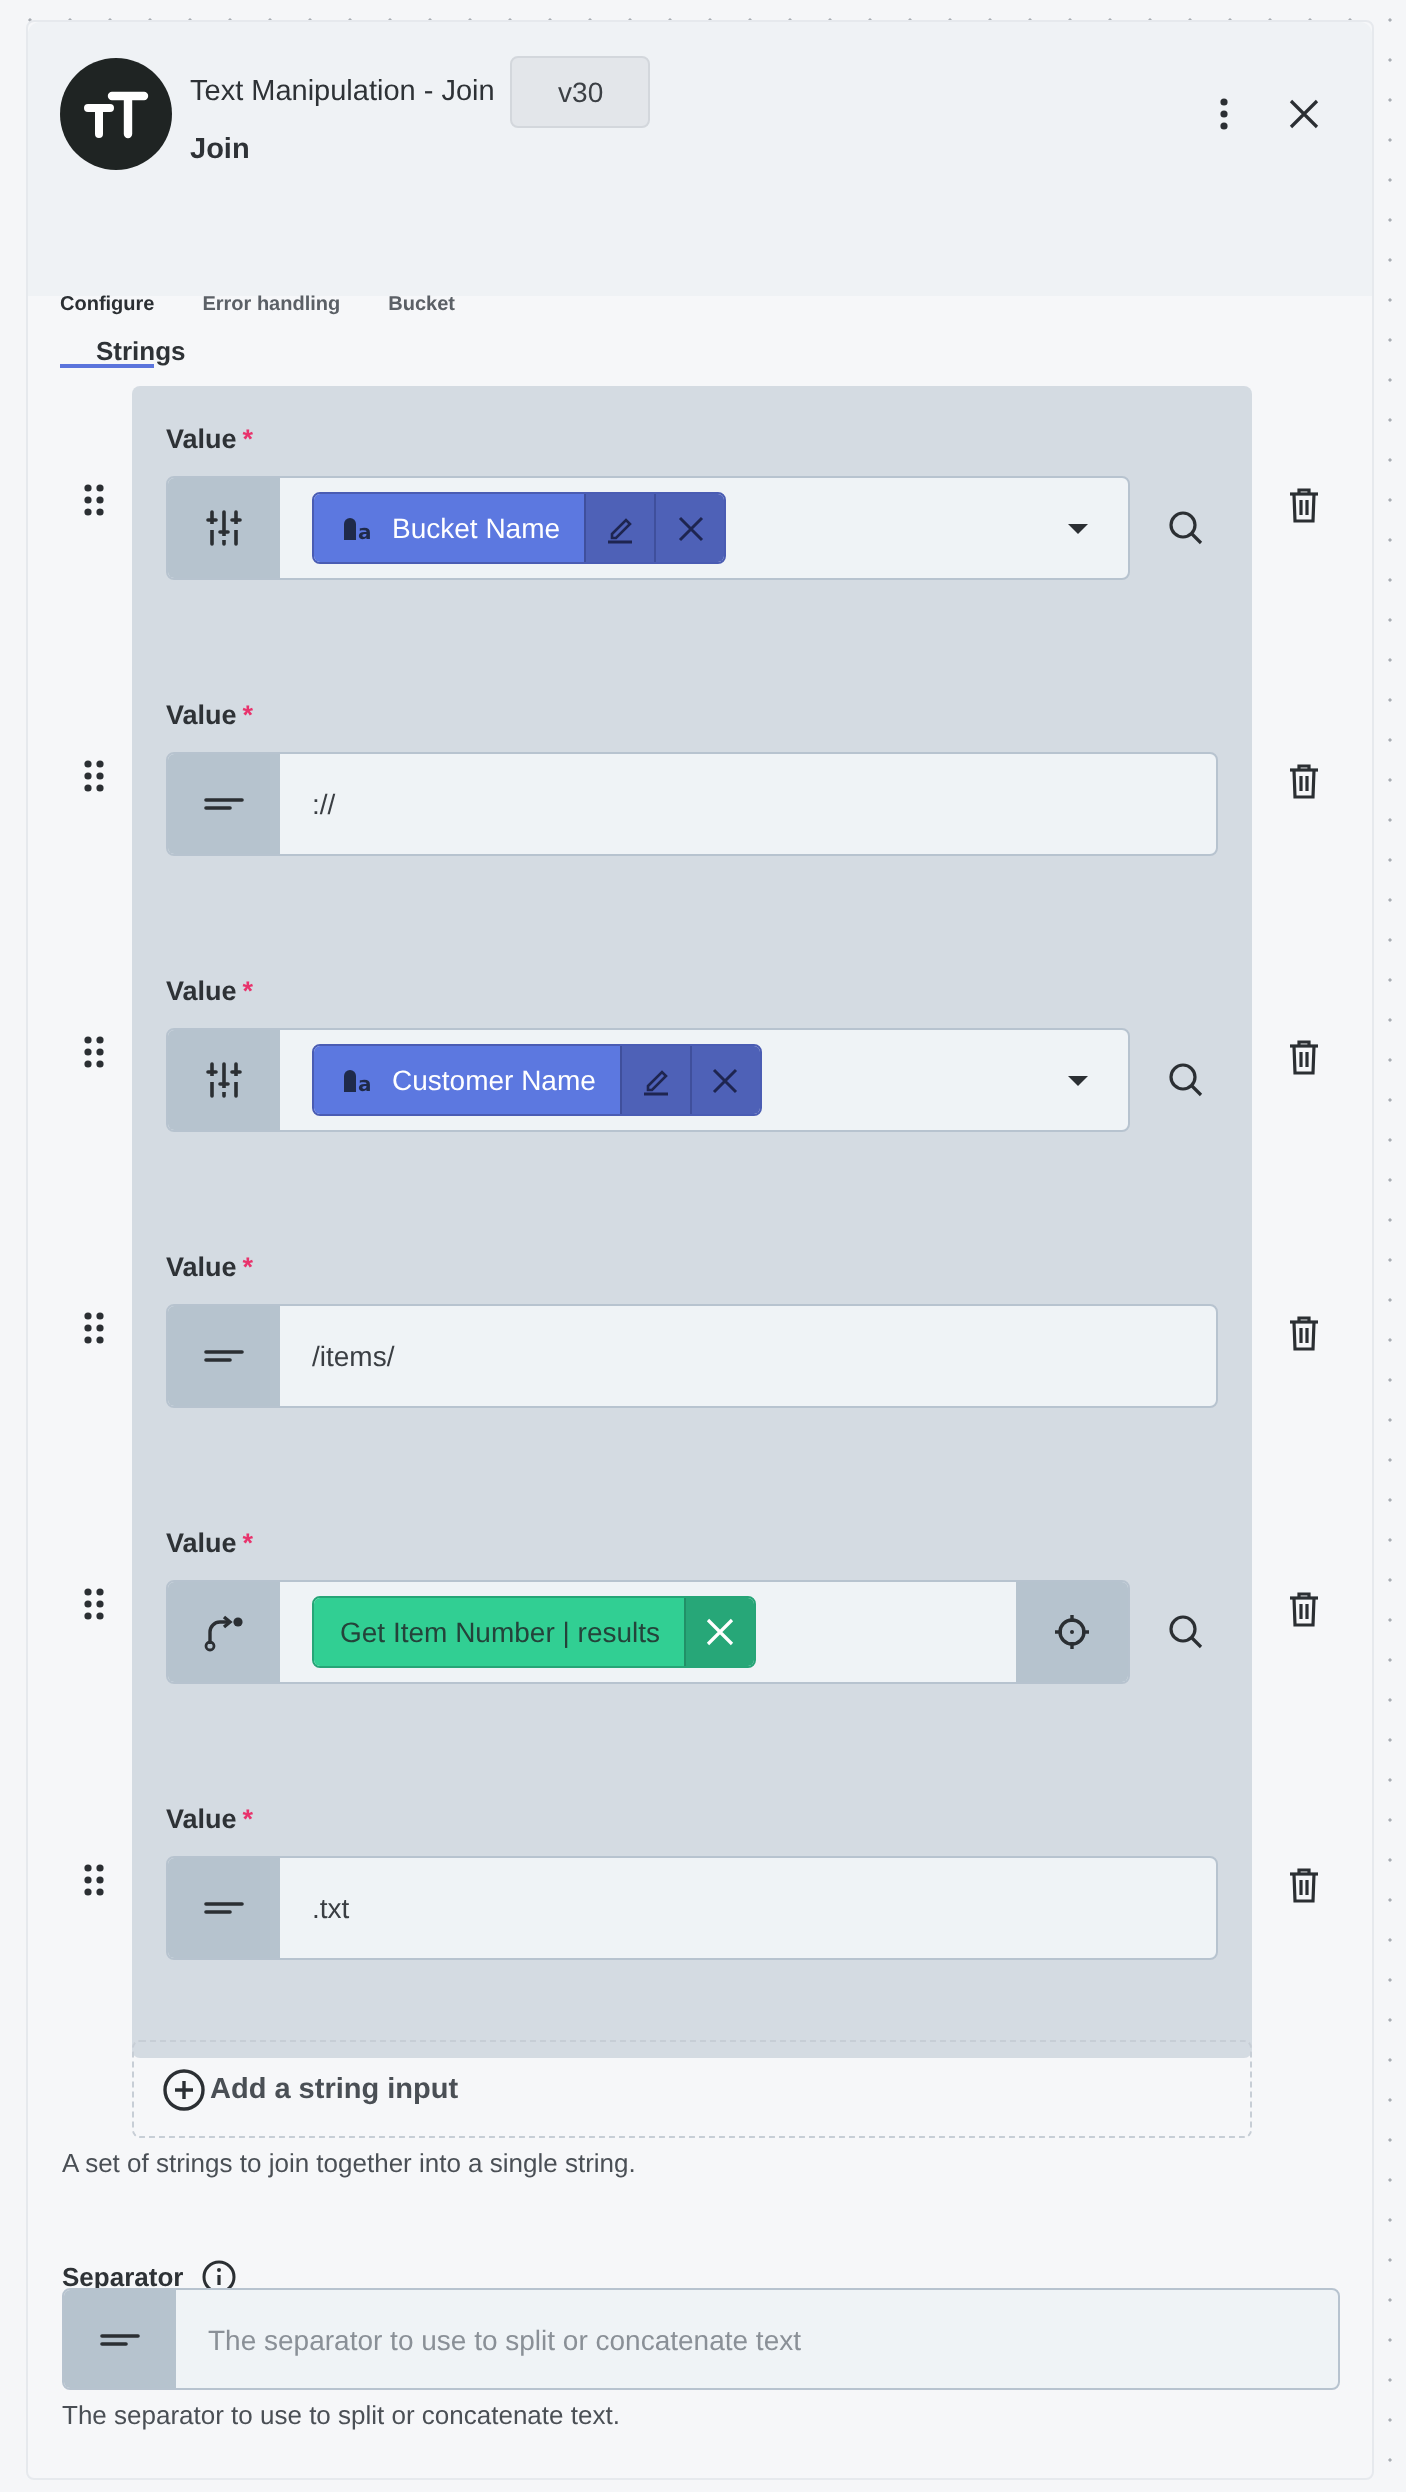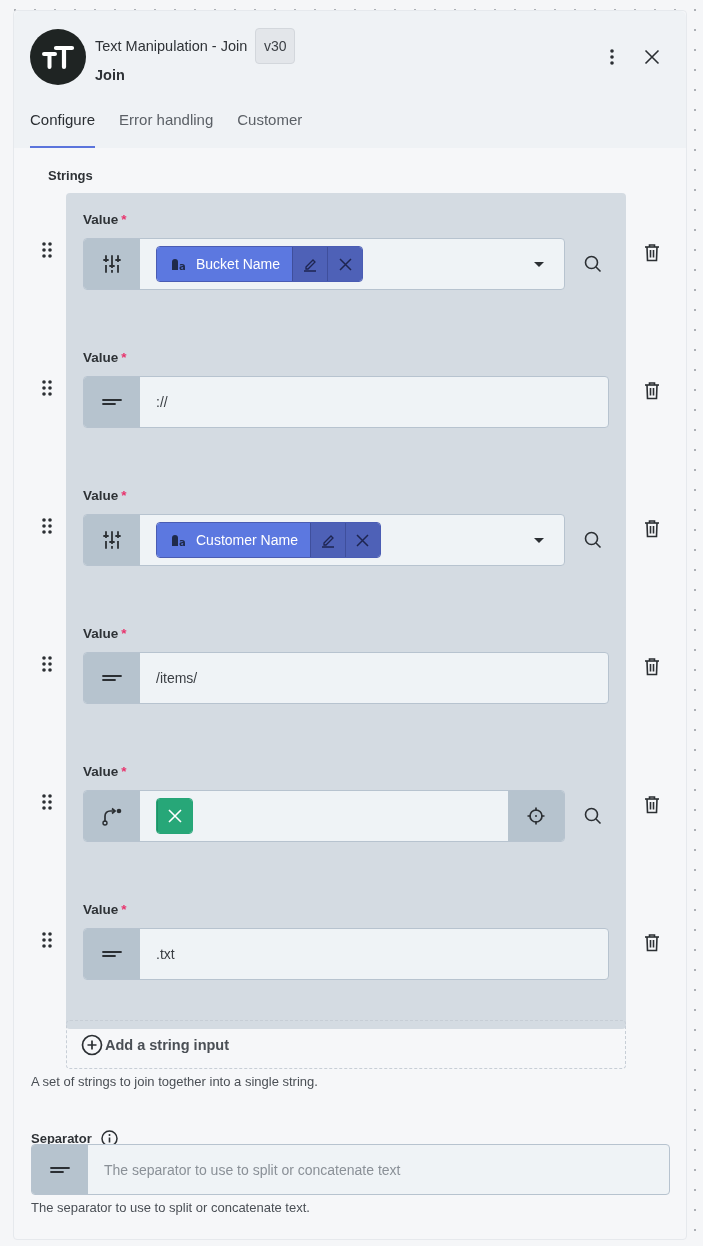--- a/index.html
+++ b/index.html
@@ -26,33 +26,33 @@
   .logo {
     position: absolute; left: 16px; top: 18px; width: 56px; height: 56px;
     border-radius: 50%; background: #1f2423;
     display: flex; align-items: center; justify-content: center;
   }
   .title-line {
     position: absolute; left: 81px; top: 17px; display: flex; align-items: center;
   }
   .app-title { font-size: 14.5px; color: #2e3236; }
   .version {
-    margin-left: 8px; height: 36px; width: 40px;
+    margin-left: 8px; height: 36px; width: 70px;
     background: #e3e6ea; border: 1px solid #d3d7dc; border-radius: 4px;
     font-size: 14px; color: #3b3f44;
     display: flex; align-items: center; justify-content: center;
   }
   .subtitle {
     position: absolute; left: 81px; top: 56px; font-size: 14.5px; font-weight: bold; color: #2e3236;
   }
   .hdr-icon { position: absolute; top: 34px; width: 24px; height: 24px; display:flex; align-items:center; justify-content:center; cursor:pointer; }
   .tabs { position: absolute; left: 16px; top: 100px; display: flex; }
   .tab {
-    font-size: 15px; font-weight: normal; color: #5b6066; margin-right: 24px;
-    height: 37px; position: relative; cursor: pointer;
+    font-size: 10px; font-weight: bold; color: #5b6066; margin-right: 24px;
+    height: 37px; position: relative; cursor: pointer; margin-top: 36px;
   }
   .tab.active { color: #2b2f33; }
   .tab.active::after {
     content: ""; position: absolute; left: 0; right: 0; bottom: 0; height: 2px; background: #5b74dc;
   }
 
   .section-label {
     position: absolute; left: 34px; top: 157px; font-size: 13px; font-weight: bold; color: #2e3236;
   }
   .str-row { position: absolute; left: 0; width: 672px; height: 114px; }
@@ -148,21 +148,21 @@
         </svg>
     </div>
     <div class="hdr-icon" style="left:626px;">
       <svg width="16" height="16" viewBox="0 0 16 16">
           <path d="M1.5 1.5 L14.5 14.5 M14.5 1.5 L1.5 14.5" stroke="#2b2f33" stroke-width="1.6"></path>
         </svg>
     </div>
     <div class="tabs">
       <div class="tab active">Configure</div>
       <div class="tab">Error handling</div>
-      <div class="tab">Customer</div>
+      <div class="tab">Bucket</div>
     </div>
   </div>
 
   <div class="section-label">Strings</div>
 
   <div class="str-row" style="top:182px;">
     <div class="drag">
       <svg width="12" height="18" viewBox="0 0 12 18">
           <g fill="#2b2f33">
             <circle cx="3" cy="3" r="1.8"></circle>
@@ -410,20 +410,23 @@
         <div class="type-btn">
           <svg width="22" height="20" viewBox="0 0 22 20">
               <path d="M4 16 V10 A5 5 0 0 1 9 5 H13" stroke="#2b2f33" stroke-width="1.7" fill="none"></path>
               <path d="M11 2.5 L14 5 L11 7.5" stroke="#2b2f33" stroke-width="1.7" fill="none"></path>
               <circle cx="4" cy="17" r="2" stroke="#2b2f33" stroke-width="1.4" fill="none"></circle>
               <circle cx="18" cy="5" r="2.3" fill="#2b2f33"></circle>
             </svg>
         </div>
         <div class="chip-wrap">
           <div class="chip green">
+            <div class="chip-main" style="padding-left:13px;">
+              <span>Get Item Number | results</span>
+            </div>
             <div class="chip-act">
               <svg width="14" height="14" viewBox="0 0 14 14">
                   <path d="M1 1 L13 13 M13 1 L1 13" stroke="#ffffff" stroke-width="1.6"></path>
                 </svg>
             </div>
           </div>
         </div>
         <div class="target-btn">
           <svg width="20" height="20" viewBox="0 0 20 20">
               <circle cx="10" cy="10" r="6" stroke="#2b2f33" stroke-width="1.7" fill="none"></circle>

